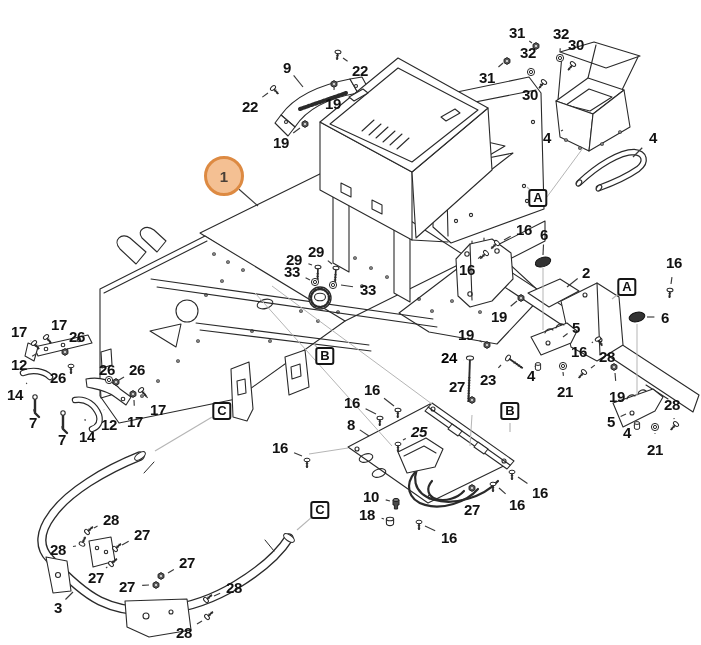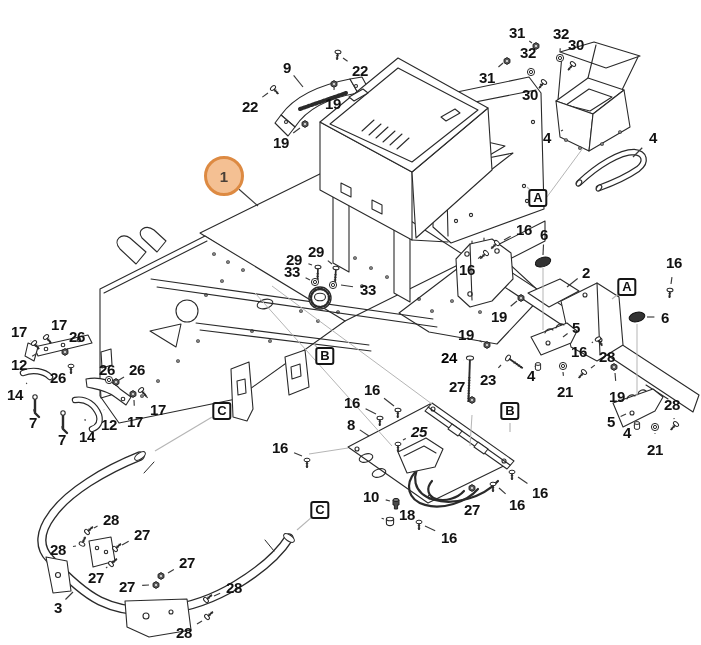--- a/index.html
+++ b/index.html
@@ -660,21 +660,21 @@
       <div class="callout" style="left: 137px; top: 369px; color: rgb(17, 17, 17);">26</div>
       <div class="callout" style="left: 109px; top: 424px; color: rgb(17, 17, 17);">12</div>
       <div class="callout" style="left: 135px; top: 421px; color: rgb(17, 17, 17);">17</div>
       <div class="callout" style="left: 158px; top: 409px; color: rgb(17, 17, 17);">17</div>
       <div class="callout" style="left: 372px; top: 389px; color: rgb(17, 17, 17);">16</div>
       <div class="callout" style="left: 352px; top: 402px; color: rgb(17, 17, 17);">16</div>
       <div class="callout" style="left: 351px; top: 424px; color: rgb(17, 17, 17);">8</div>
       <div class="callout" style="left: 419px; top: 431px; color: rgb(17, 17, 17); font-style: italic;">25</div>
       <div class="callout" style="left: 280px; top: 447px; color: rgb(17, 17, 17);">16</div>
       <div class="callout" style="left: 371px; top: 496px; color: rgb(17, 17, 17);">10</div>
-      <div class="callout" style="left: 367px; top: 514px; color: rgb(17, 17, 17); margin-left: 40px;">18</div>
+      <div class="callout" style="left: 367px; top: 514px; color: rgb(17, 17, 17);">18</div>
       <div class="callout" style="left: 449px; top: 537px; color: rgb(17, 17, 17);">16</div>
       <div class="callout" style="left: 472px; top: 509px; color: rgb(17, 17, 17);">27</div>
       <div class="callout" style="left: 517px; top: 504px; color: rgb(17, 17, 17);">16</div>
       <div class="callout" style="left: 540px; top: 492px; color: rgb(17, 17, 17);">16</div>
       <div class="callout" style="left: 111px; top: 519px; color: rgb(17, 17, 17);">28</div>
       <div class="callout" style="left: 142px; top: 534px; color: rgb(17, 17, 17);">27</div>
       <div class="callout" style="left: 58px; top: 549px; color: rgb(17, 17, 17);">28</div>
       <div class="callout" style="left: 96px; top: 577px; color: rgb(17, 17, 17);">27</div>
       <div class="callout" style="left: 187px; top: 562px; color: rgb(17, 17, 17);">27</div>
       <div class="callout" style="left: 127px; top: 586px; color: rgb(17, 17, 17);">27</div>

